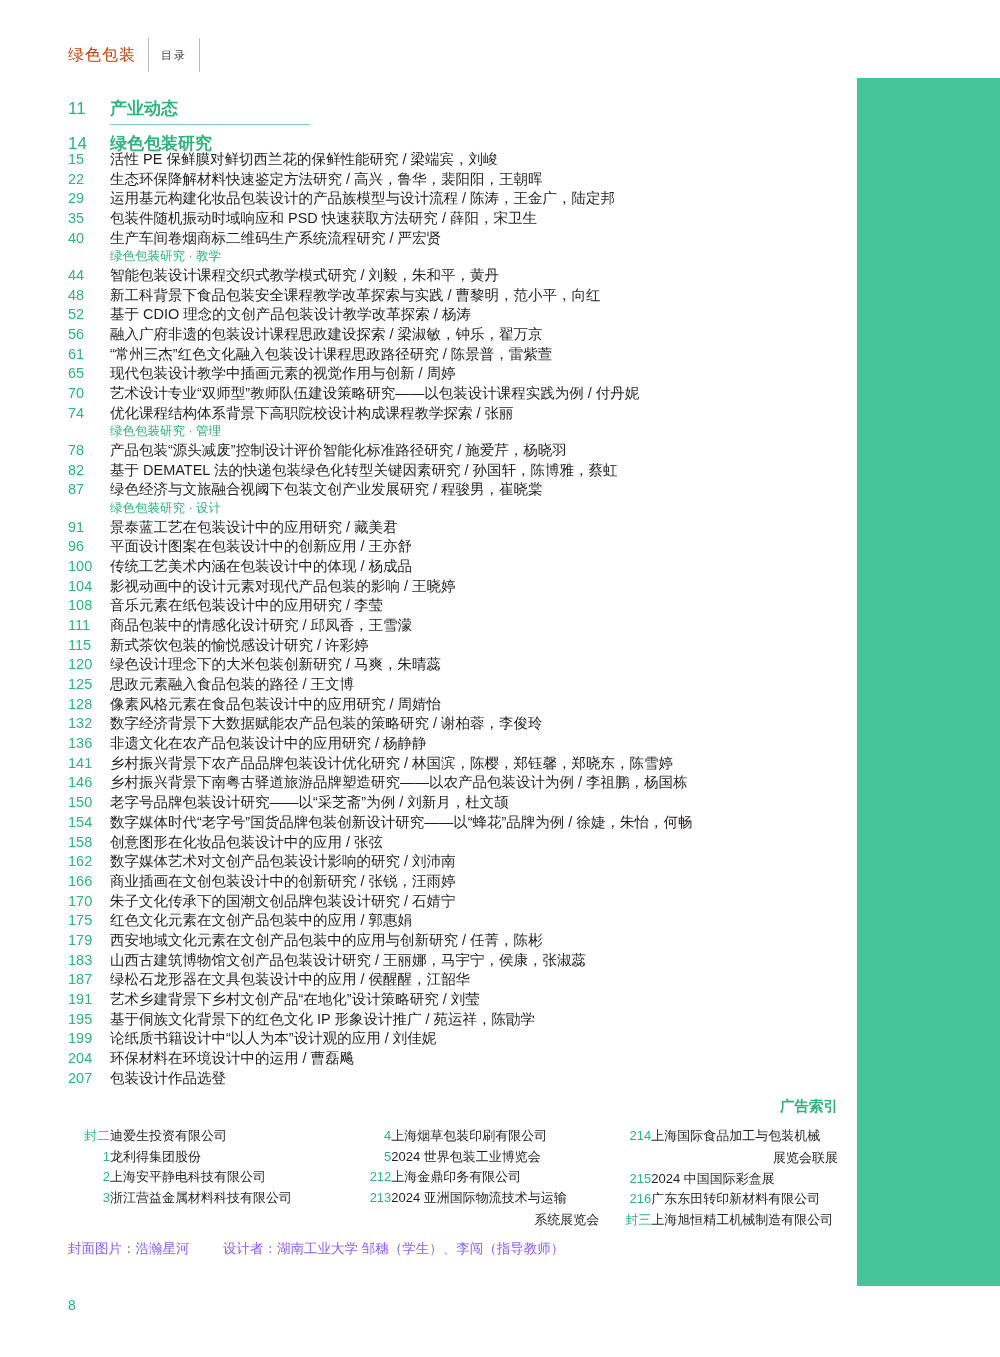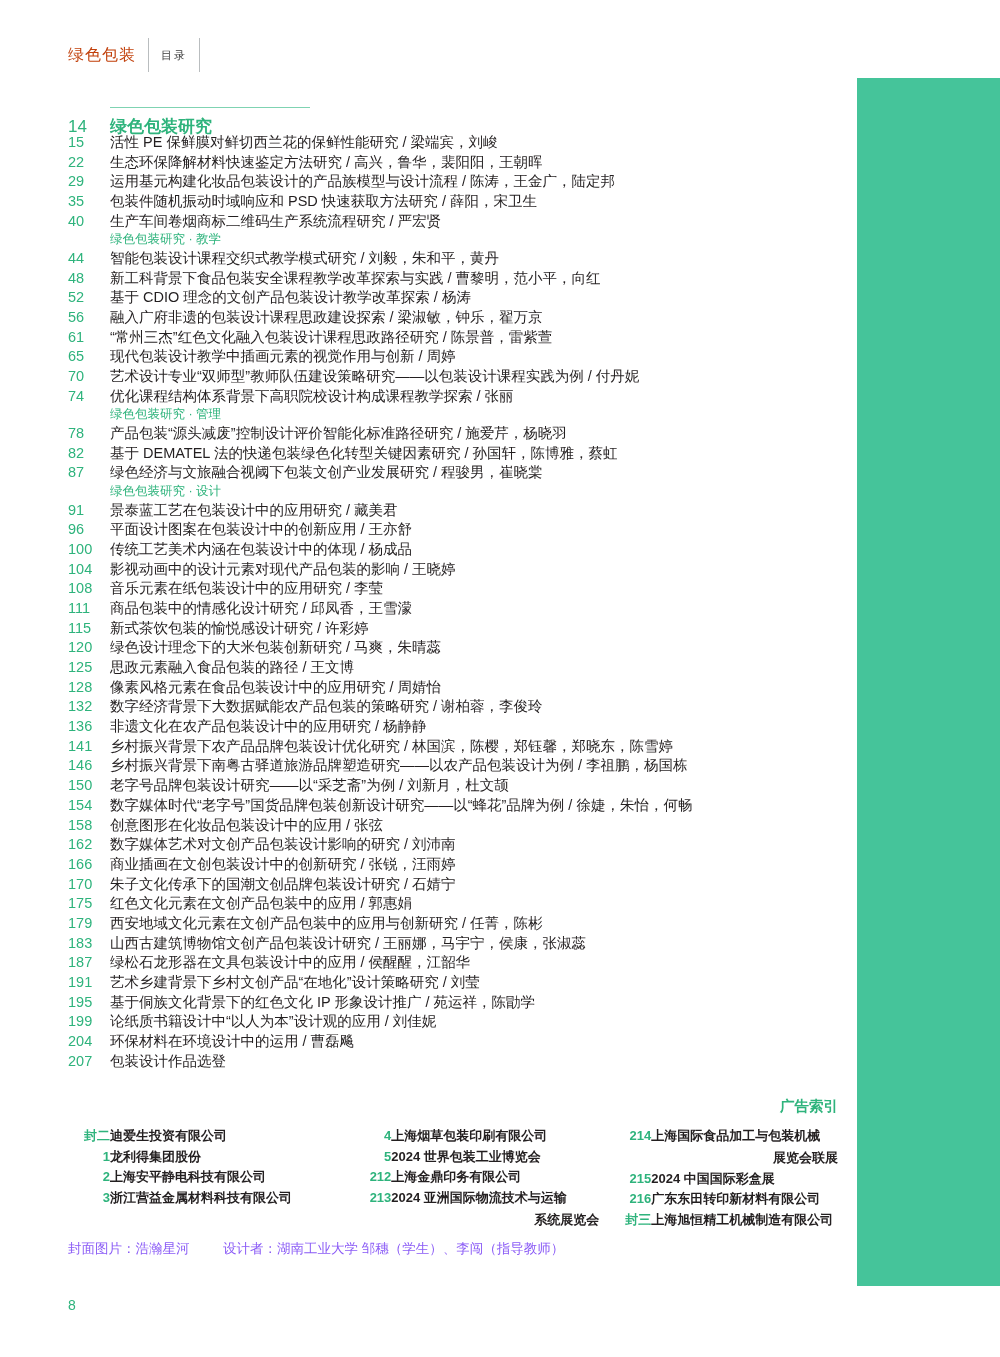--- a/index.html
+++ b/index.html
@@ -124,21 +124,20 @@
   }
   .adindex-title {
     color: #2eb37c;
     font-size: 14.5px;
     font-weight: bold;
     margin-bottom: 12px;
   }
   .ad-cols {
     display: flex;
     gap: 12px;
-    font-weight: bold;
   }
   .ad-col {
     display: flex;
     flex-direction: column;
   }
   .ad-col.c1 { width: 278px; }
   .ad-col.c2 { width: 258px; }
   .ad-col.c3 { width: 234px; }
   .ad-row {
     display: flex;
@@ -191,20 +190,24 @@
 
   <div class="masthead">
     <div class="brand">绿色包装</div>
     <div class="rule-v"></div>
     <div class="mast-label">目录</div>
     <div class="rule-v2"></div>
   </div>
 
   <div class="toc">
 
+    <div class="toc-row">
+      <div class="pg-lg">11</div>
+      <div class="big-head">产业动态</div>
+    </div>
     <div class="hr-green"></div>
 
     <div class="toc-row">
       <div class="pg-lg">14</div>
       <div class="big-head">绿色包装研究</div>
     </div>
 
     <div class="toc-row item">
       <div class="pg">15</div>
       <div class="ttl">活性 PE 保鲜膜对鲜切西兰花的保鲜性能研究 / 梁端宾，刘峻</div>

